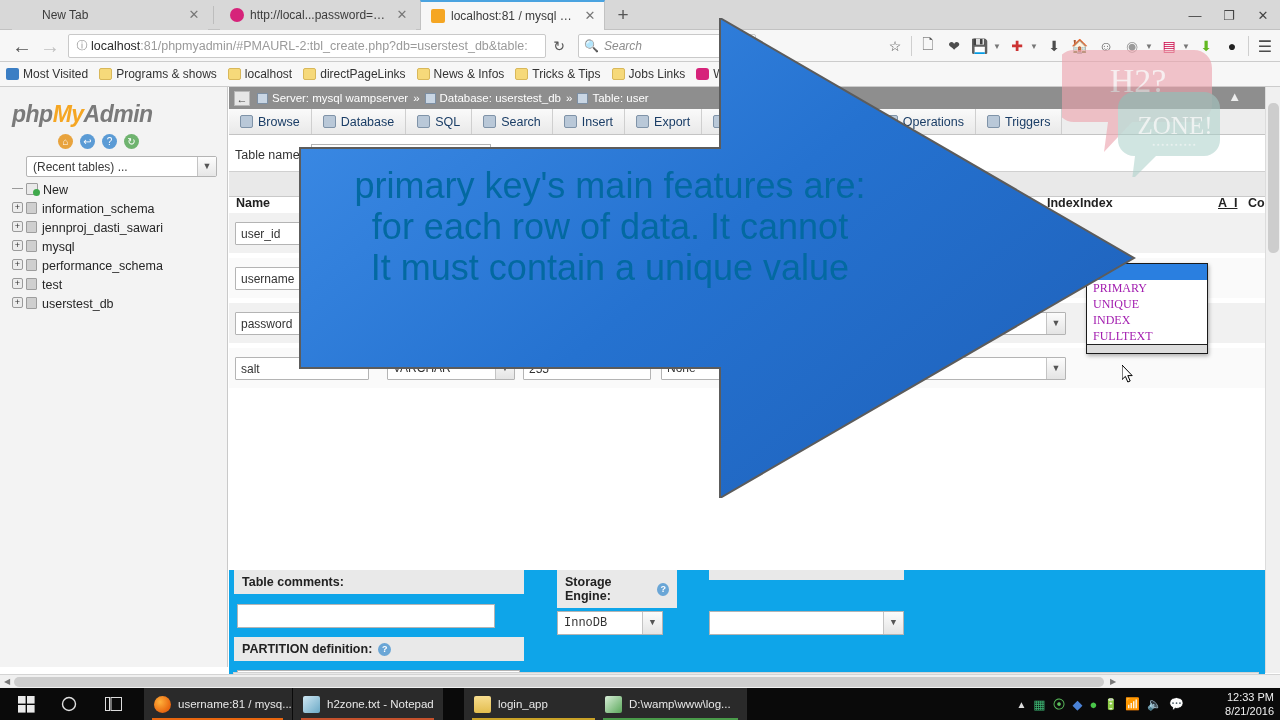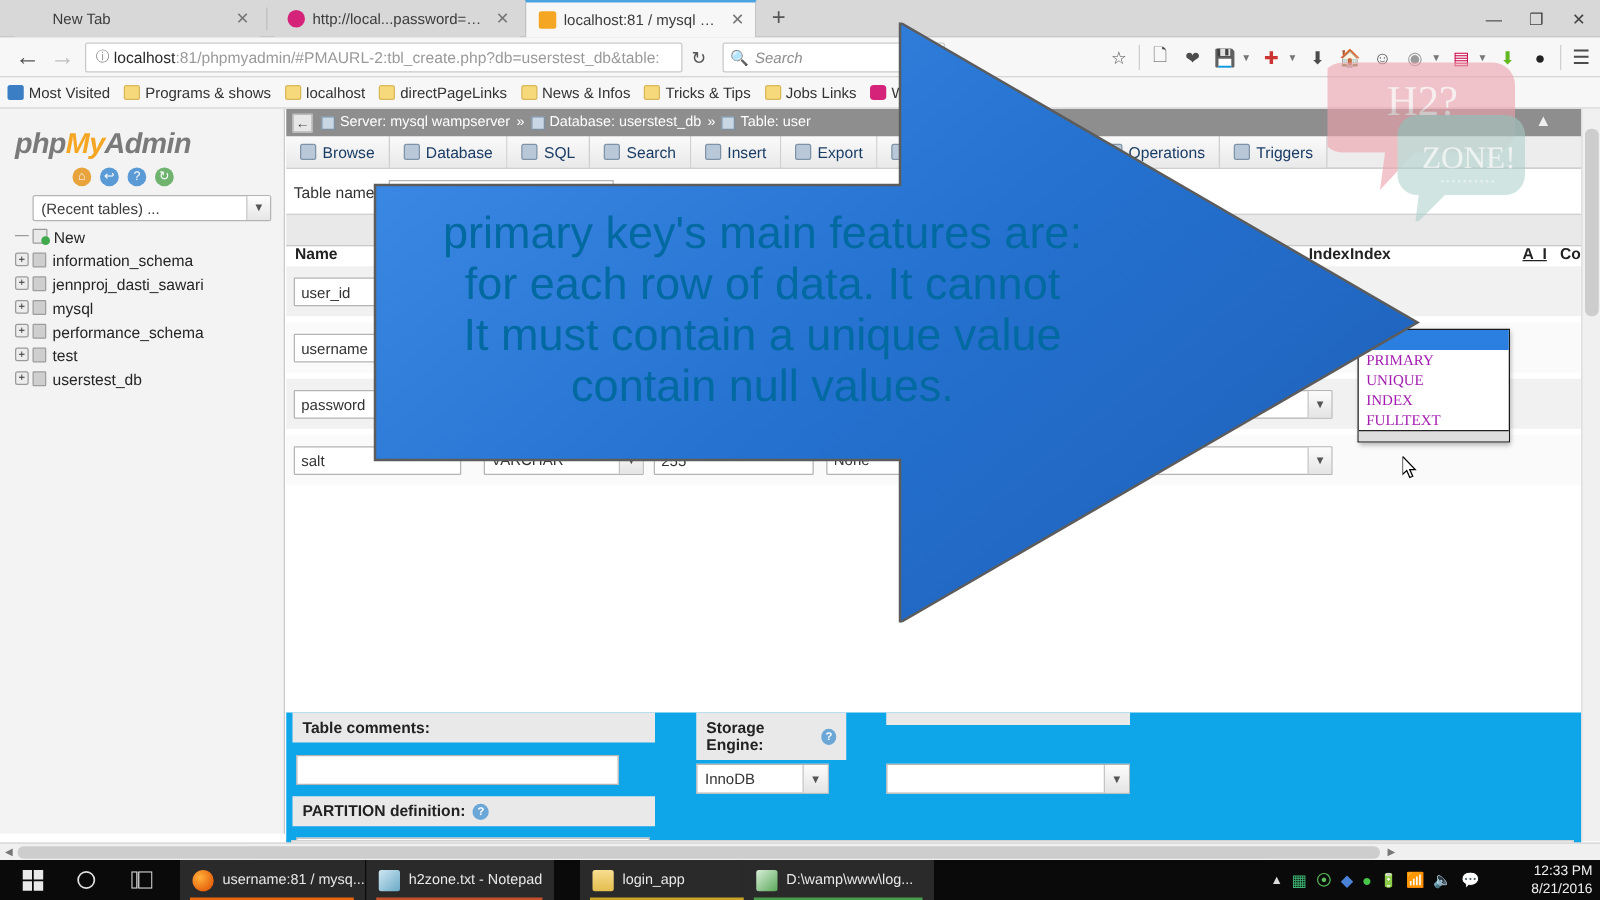--- a/index.html
+++ b/index.html
@@ -142,21 +142,21 @@
 
   .bottomsec { position:absolute; left:0; top:434px; width:1036px; height:170px; background:#0ea5e9; }
   .lbl { background:#e9e9e9; font-weight:bold; font-size:12.5px; color:#222; padding:5px 8px;
          display:flex; align-items:center; }
   .qmark { width:13px; height:13px; border-radius:50%; background:#6aa6d6; color:#fff;
            font-size:9px; line-height:13px; text-align:center; margin-left:6px; font-weight:bold; }
   .tinput { width:258px; height:24px; border:1px solid #b4b4b4; background:#fff; }
   .tarea { width:283px; height:38px; border:1px solid #b4b4b4; background:#fff; position:relative; }
   .tarea:after { content:"⋰"; position:absolute; right:2px; bottom:-2px; color:#aaa; font-size:10px; }
   .selbox { width:106px; height:24px; border:1px solid #b4b4b4; background:#fff; position:relative;
-            font-size:12px; line-height:22px; padding-left:6px; color:#333; }
+            font-size:12px; line-height:22px; padding-left:6px; color:#333;font-family:Liberation Mono, monospace; }
   .selbox .sarr { position:absolute; right:0; top:0; width:20px; height:22px;
                   background:linear-gradient(#fcfcfc,#e4e4e4); border-left:1px solid #c4c4c4;
                   text-align:center; line-height:22px; font-size:9px; color:#555; }
 
   .savebar { position:absolute; left:233px; top:585px; width:1026px; height:49px; background:#e9e9e9;
              border:1px solid #d2d2d2; }
   .savebtn { position:absolute; right:14px; top:11px; width:52px; height:24px;
              background:linear-gradient(#fdfdfd,#e0e0e0); border:1px solid #9d9d9d;
              border-radius:12px; font-size:12.5px; color:#111; text-align:center; line-height:22px; }
 
@@ -538,21 +538,20 @@
         <stop offset="55%" stop-color="#2572d0"></stop>
         <stop offset="100%" stop-color="#1f63bd"></stop>
       </linearGradient>
     </defs>
     <path d="M2,130 L422,130 L422,0 L836,240 L422,480 L422,350 L2,350 Z" fill="url(#ag)" stroke="#5c5c5c" stroke-width="2"></path>
   </svg>
   <div id="arrowtext">
     <div>primary key's main features are:</div>
     <div>for each row of data. It cannot</div>
     <div>It must contain a unique value</div>
-    <div>contain null values.</div>
   </div>
 </div>
 
 <div id="taskbar">
   <div class="startbtn">
     <svg width="17" height="17" viewBox="0 0 17 17">
       <rect x="0" y="0" width="7.6" height="7.6" fill="#e9e9e9"></rect>
       <rect x="9" y="0" width="7.6" height="7.6" fill="#e9e9e9"></rect>
       <rect x="0" y="9" width="7.6" height="7.6" fill="#e9e9e9"></rect>
       <rect x="9" y="9" width="7.6" height="7.6" fill="#e9e9e9"></rect>

